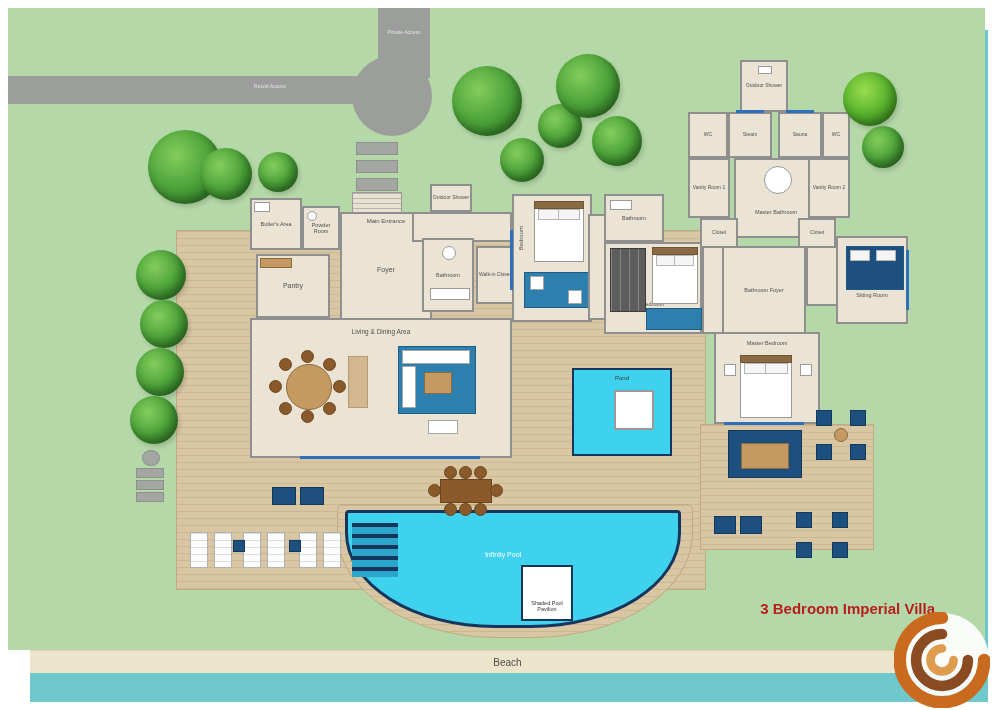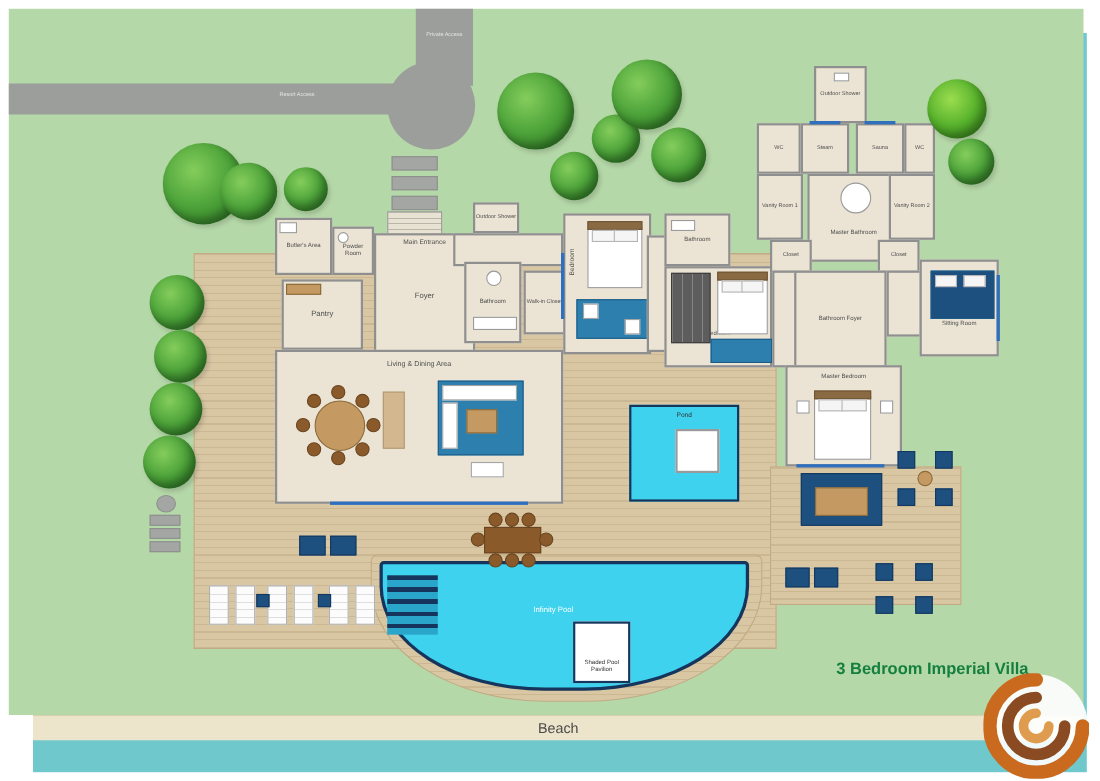--- a/index.html
+++ b/index.html
@@ -38,21 +38,21 @@
   .navy{position:absolute;background:#1d4f7f;border:1px solid #14395e;}
   .white-sofa{position:absolute;background:#ffffff;border:1px solid #a5a5a5;}
   .tan{position:absolute;background:#c49a62;border:1px solid #8a6a3a;}
   .chair{position:absolute;width:11px;height:11px;border-radius:50%;background:#8a5a2a;border:1px solid #6b4520;}
   .lounger{position:absolute;width:16px;height:34px;background:#fcfcfc;border:1px solid #b0b0b0;
            background-image:repeating-linear-gradient(180deg, rgba(0,0,0,.12) 0 1px, transparent 1px 7px);}
   .win{position:absolute;background:#2e6fbe;}
   .dark-wardrobe{position:absolute;background:#5d5d5d;border:1px solid #3c3c3c;
            background-image:repeating-linear-gradient(90deg, rgba(255,255,255,.25) 0 1px, transparent 1px 9px);}
   .fixture{position:absolute;background:#ffffff;border:1px solid #9a9a9a;}
-  .title{position:absolute;font-size:15px;font-weight:bold;color:#15803d;text-align:right;}
+  .title{position:absolute;font-size:15px;font-weight:bold;color:#b91c1c;text-align:right;}
   .road-lbl{position:absolute;font-size:5px;color:#e3e3e3;text-align:center;line-height:1.1;}
   .pool-lbl{position:absolute;font-size:7px;color:#ffffff;text-align:center;}
   .pond-lbl{position:absolute;font-size:6px;color:#333333;text-align:center;width:100%;}
   .pav{position:absolute;background:#ffffff;border:2px solid #16355c;box-sizing:border-box;
        display:flex;align-items:flex-end;justify-content:center;}
   .pav .plbl{font-size:5.5px;color:#333;text-align:center;line-height:1.2;margin-bottom:6px;}
   .steps{position:absolute;background:repeating-linear-gradient(180deg,#16355c 0 4px,#29a6ca 4px 11px);}
   .entry-steps{position:absolute;background:#e8e2d2;border:1px solid #9a9a9a;
        background-image:repeating-linear-gradient(180deg, rgba(0,0,0,.2) 0 1px, transparent 1px 5px);}
 </style>
@@ -290,21 +290,21 @@
   <div class="tree" style="left:556px;top:54px;width:64px;height:64px;"></div>
   <div class="tree" style="left:592px;top:116px;width:50px;height:50px;"></div>
   <div class="tree bright" style="left:843px;top:72px;width:54px;height:54px;"></div>
   <div class="tree" style="left:862px;top:126px;width:42px;height:42px;"></div>
   <div class="tree" style="left:136px;top:250px;width:50px;height:50px;"></div>
   <div class="tree" style="left:140px;top:300px;width:48px;height:48px;"></div>
   <div class="tree" style="left:136px;top:348px;width:48px;height:48px;"></div>
   <div class="tree" style="left:130px;top:396px;width:48px;height:48px;"></div>
 
   <div class="beach" style="left:30px;top:650px;width:955px;height:22px;">
-    <div style="position:absolute;left:0;top:50%;transform:translateY(-50%);width:100%;text-align:center;font-size:13px;color:#4a4a4a;">Beach</div>
+    <div style="position:absolute;left:0;top:50%;transform:translateY(-50%);width:100%;text-align:center;font-size:10px;color:#4a4a4a;">Beach</div>
   </div>
 
   <div class="title" style="left:680px;top:600px;width:255px;">3 Bedroom Imperial Villa</div>
 
   <div class="abs" style="left:894px;top:612px;width:96px;height:96px;">
     <svg width="96" height="96" viewBox="0 0 100 100">
       <circle cx="50" cy="50" r="49" fill="#ffffff" opacity="0.9"></circle>
       <path d="M50 6 A44 44 0 1 0 94 50" stroke="#c96a1e" stroke-width="13" fill="none" stroke-linecap="round"></path>
       <path d="M50 23 A27 27 0 1 0 77 50" stroke="#8a4a22" stroke-width="11" fill="none" stroke-linecap="round"></path>
       <path d="M50 38 A12 12 0 1 0 62 50" stroke="#e09c4e" stroke-width="9" fill="none" stroke-linecap="round"></path>

